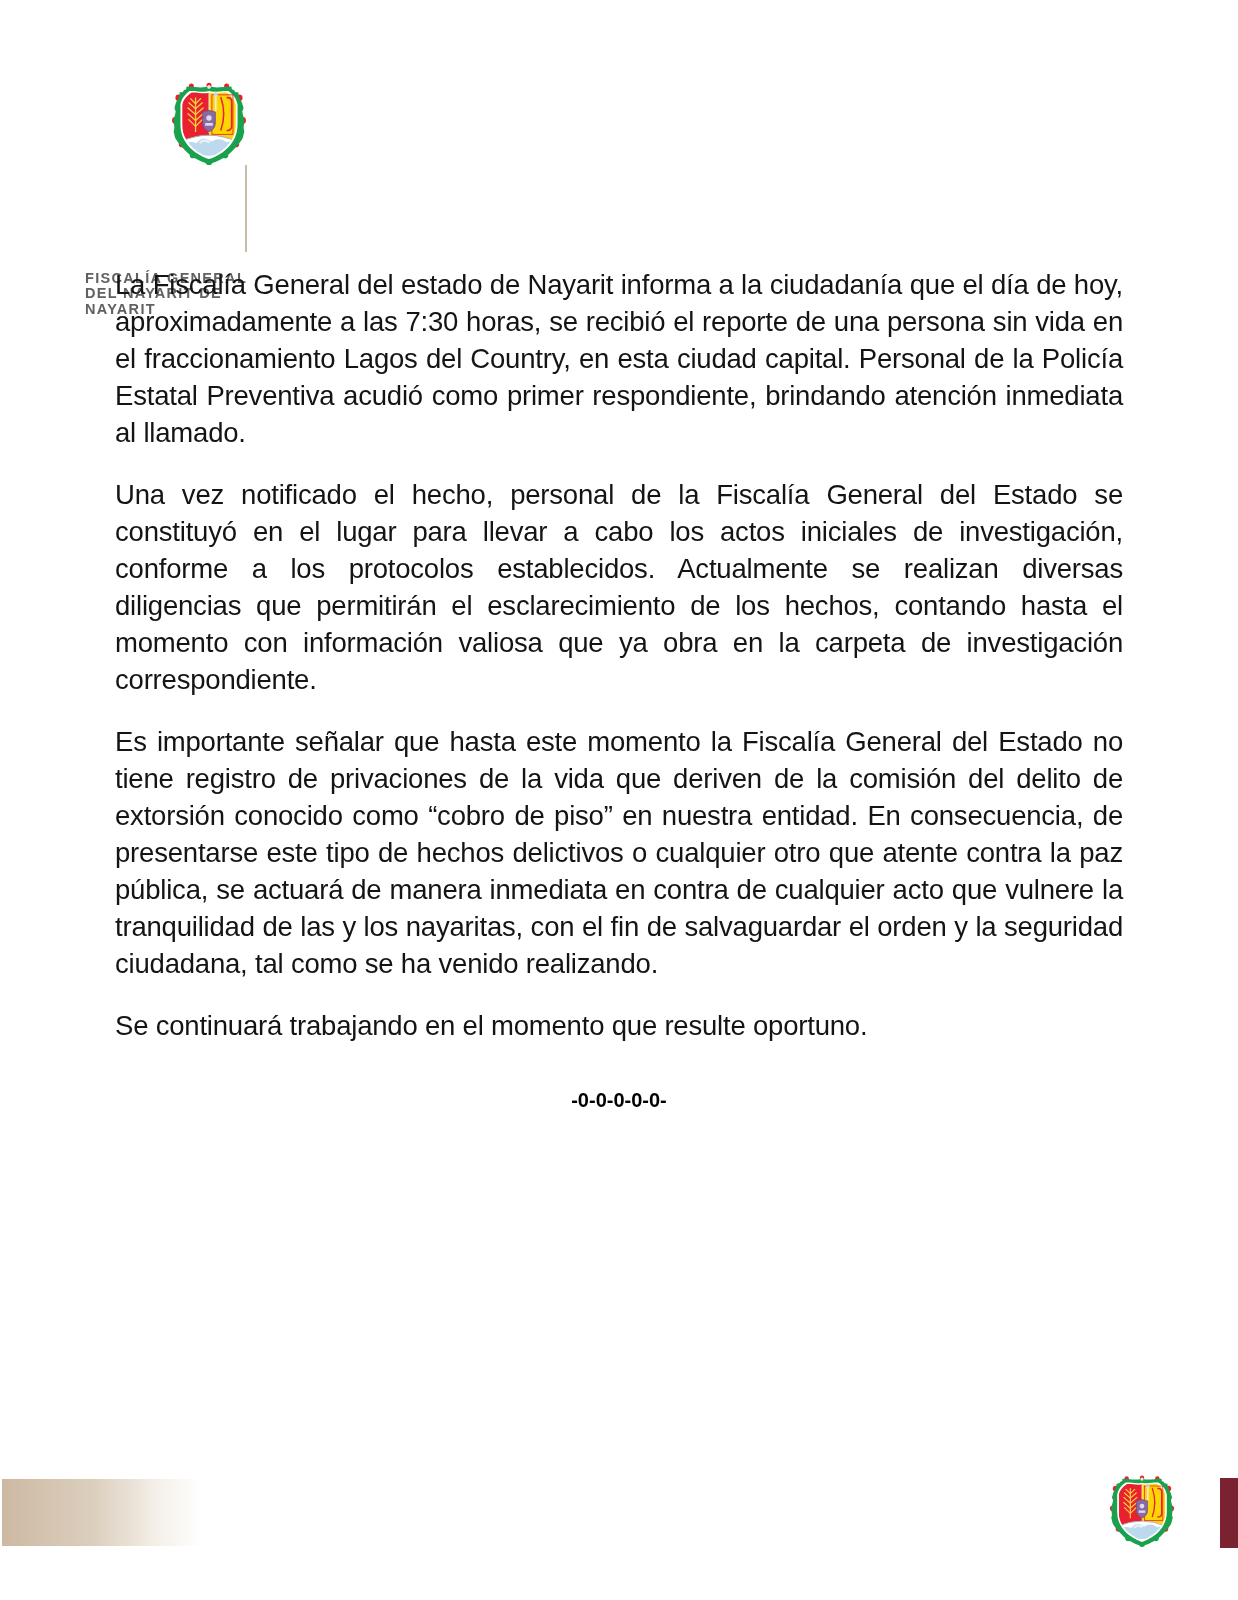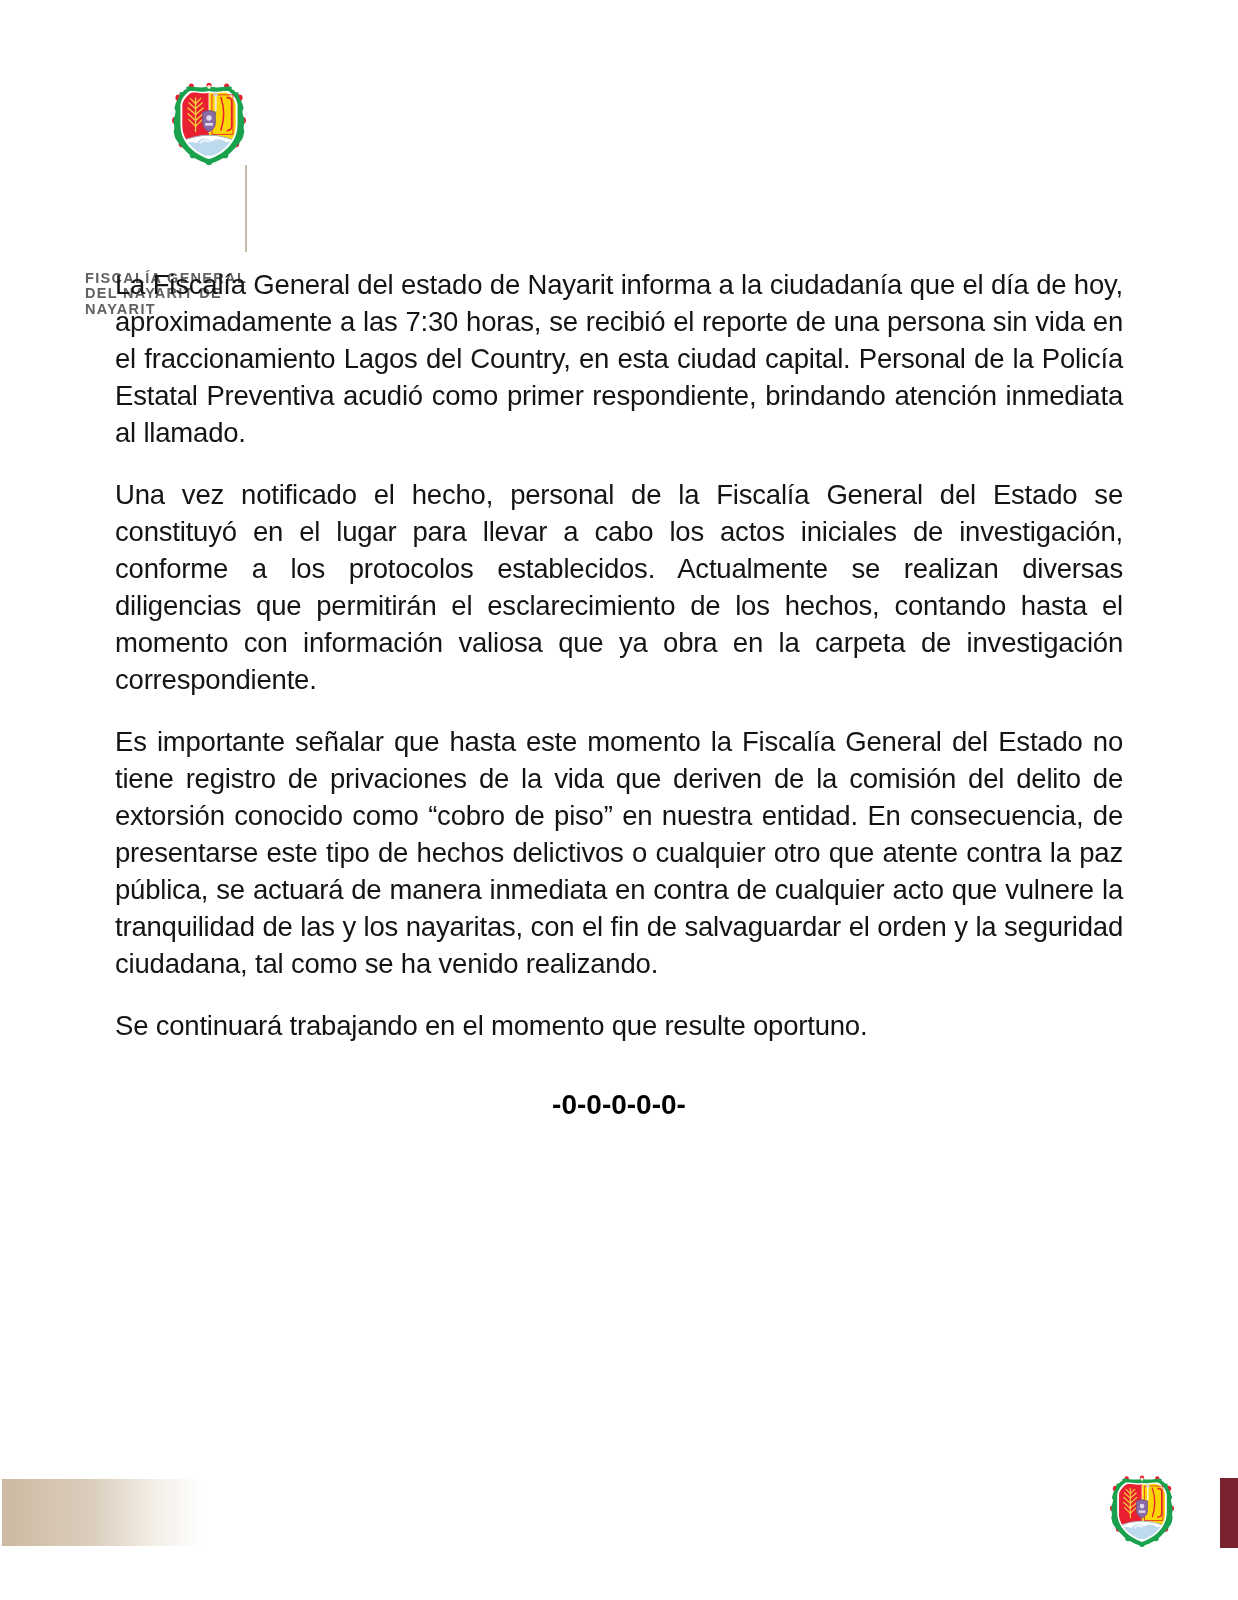--- a/index.html
+++ b/index.html
@@ -57,21 +57,21 @@
     margin:0 0 25px 0;
     font-size:27.5px;
     line-height:37px;
     letter-spacing:-0.2px;
     text-align:justify;
     color:#141414;
   }
   .end-separator{
     margin-top:45px;
     text-align:center;
-    font-size:28px;
+    font-size:20px;
     font-weight:bold;
     color:#000000;
   }
   
   .footer-gradient{
     position:absolute;
     left:2px; top:1479px;
     width:206px; height:67px;
     background:linear-gradient(90deg,#cdb9a2 0%,#dccfbe 45%,#f4efe8 75%,#ffffff 97%);
   }

